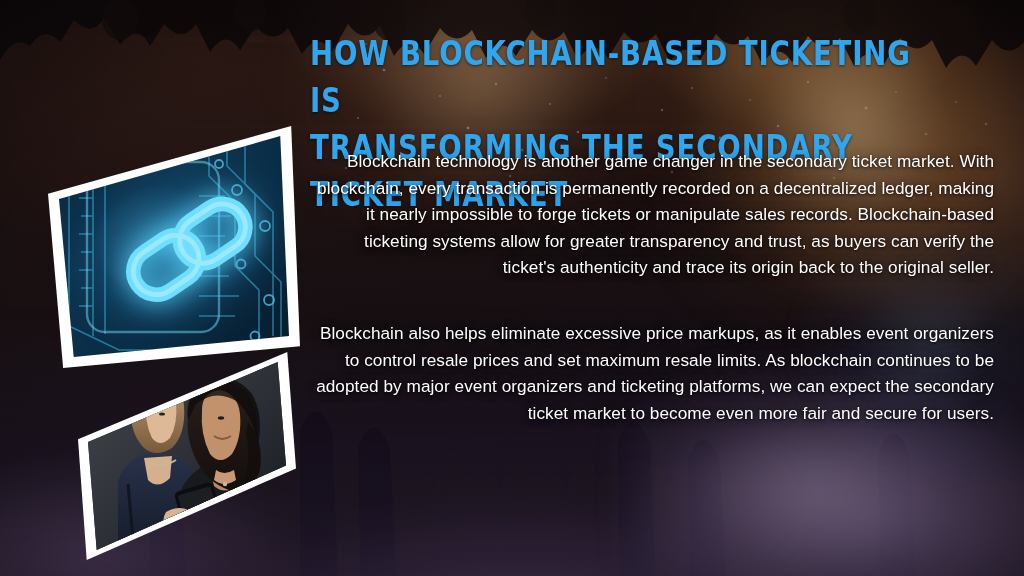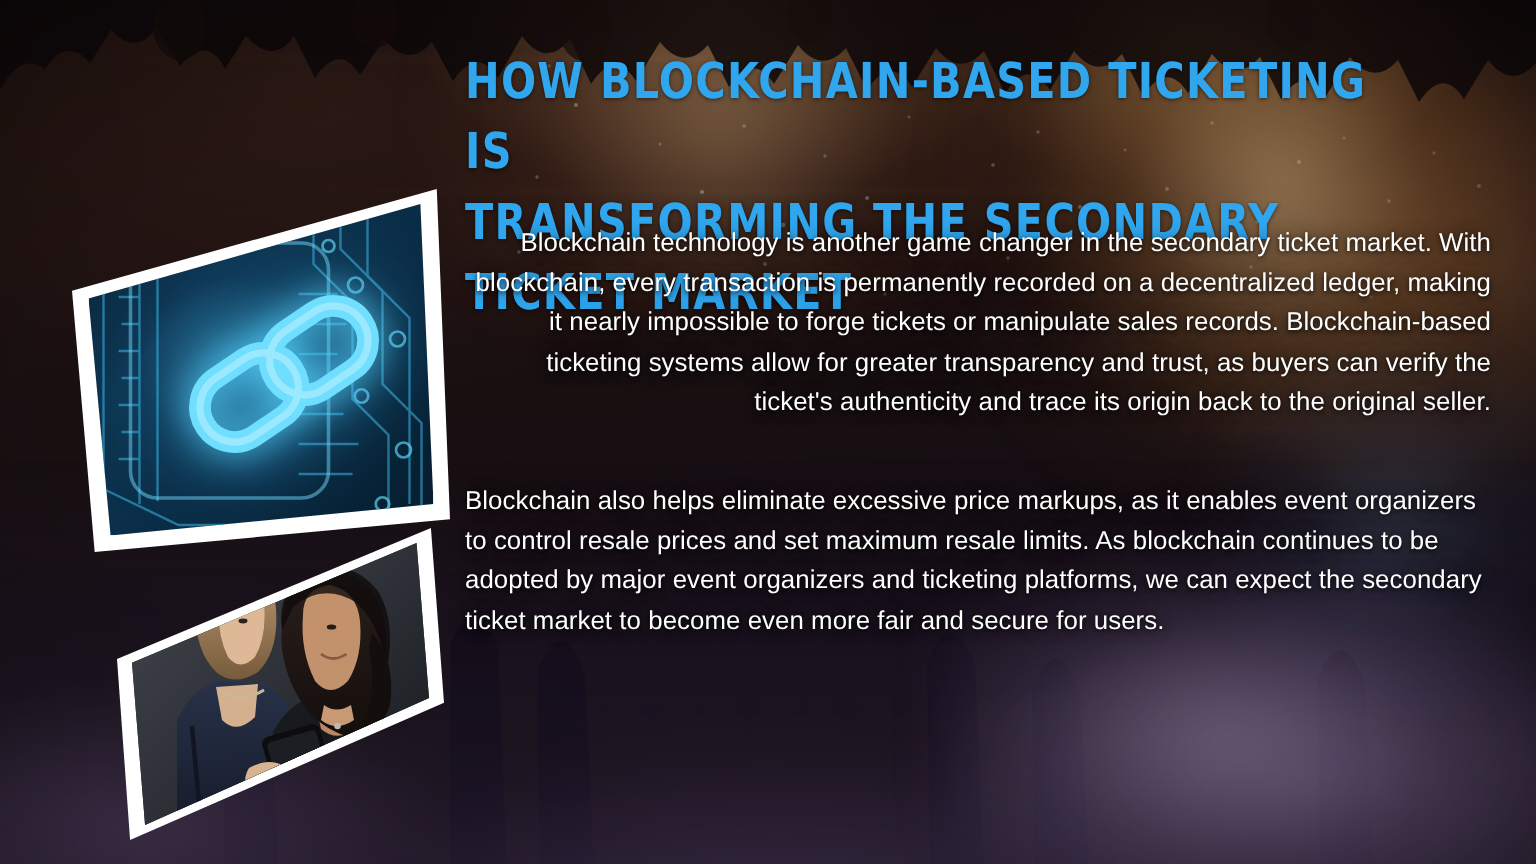--- a/index.html
+++ b/index.html
@@ -114,21 +114,21 @@
 
   .para {
     position:absolute; left:0; width:684px;
     color:#ffffff;
     font-size:17.2px;
     line-height:26.6px;
     letter-spacing:.05px;
     text-shadow:0 1px 3px rgba(0,0,0,.75), 0 0 10px rgba(0,0,0,.5);
   }
   .para.p1 { top:148px;text-align:right; }
-  .para.p2 { top:320px; }
+  .para.p2 { top:320px;text-align:right; }
 
   
   .card {
     position:absolute;
     background:#ffffff;
     box-shadow:0 6px 22px rgba(0,0,0,.55);
     overflow:hidden;
   }
   .card .inner { position:absolute; overflow:hidden; }
 

